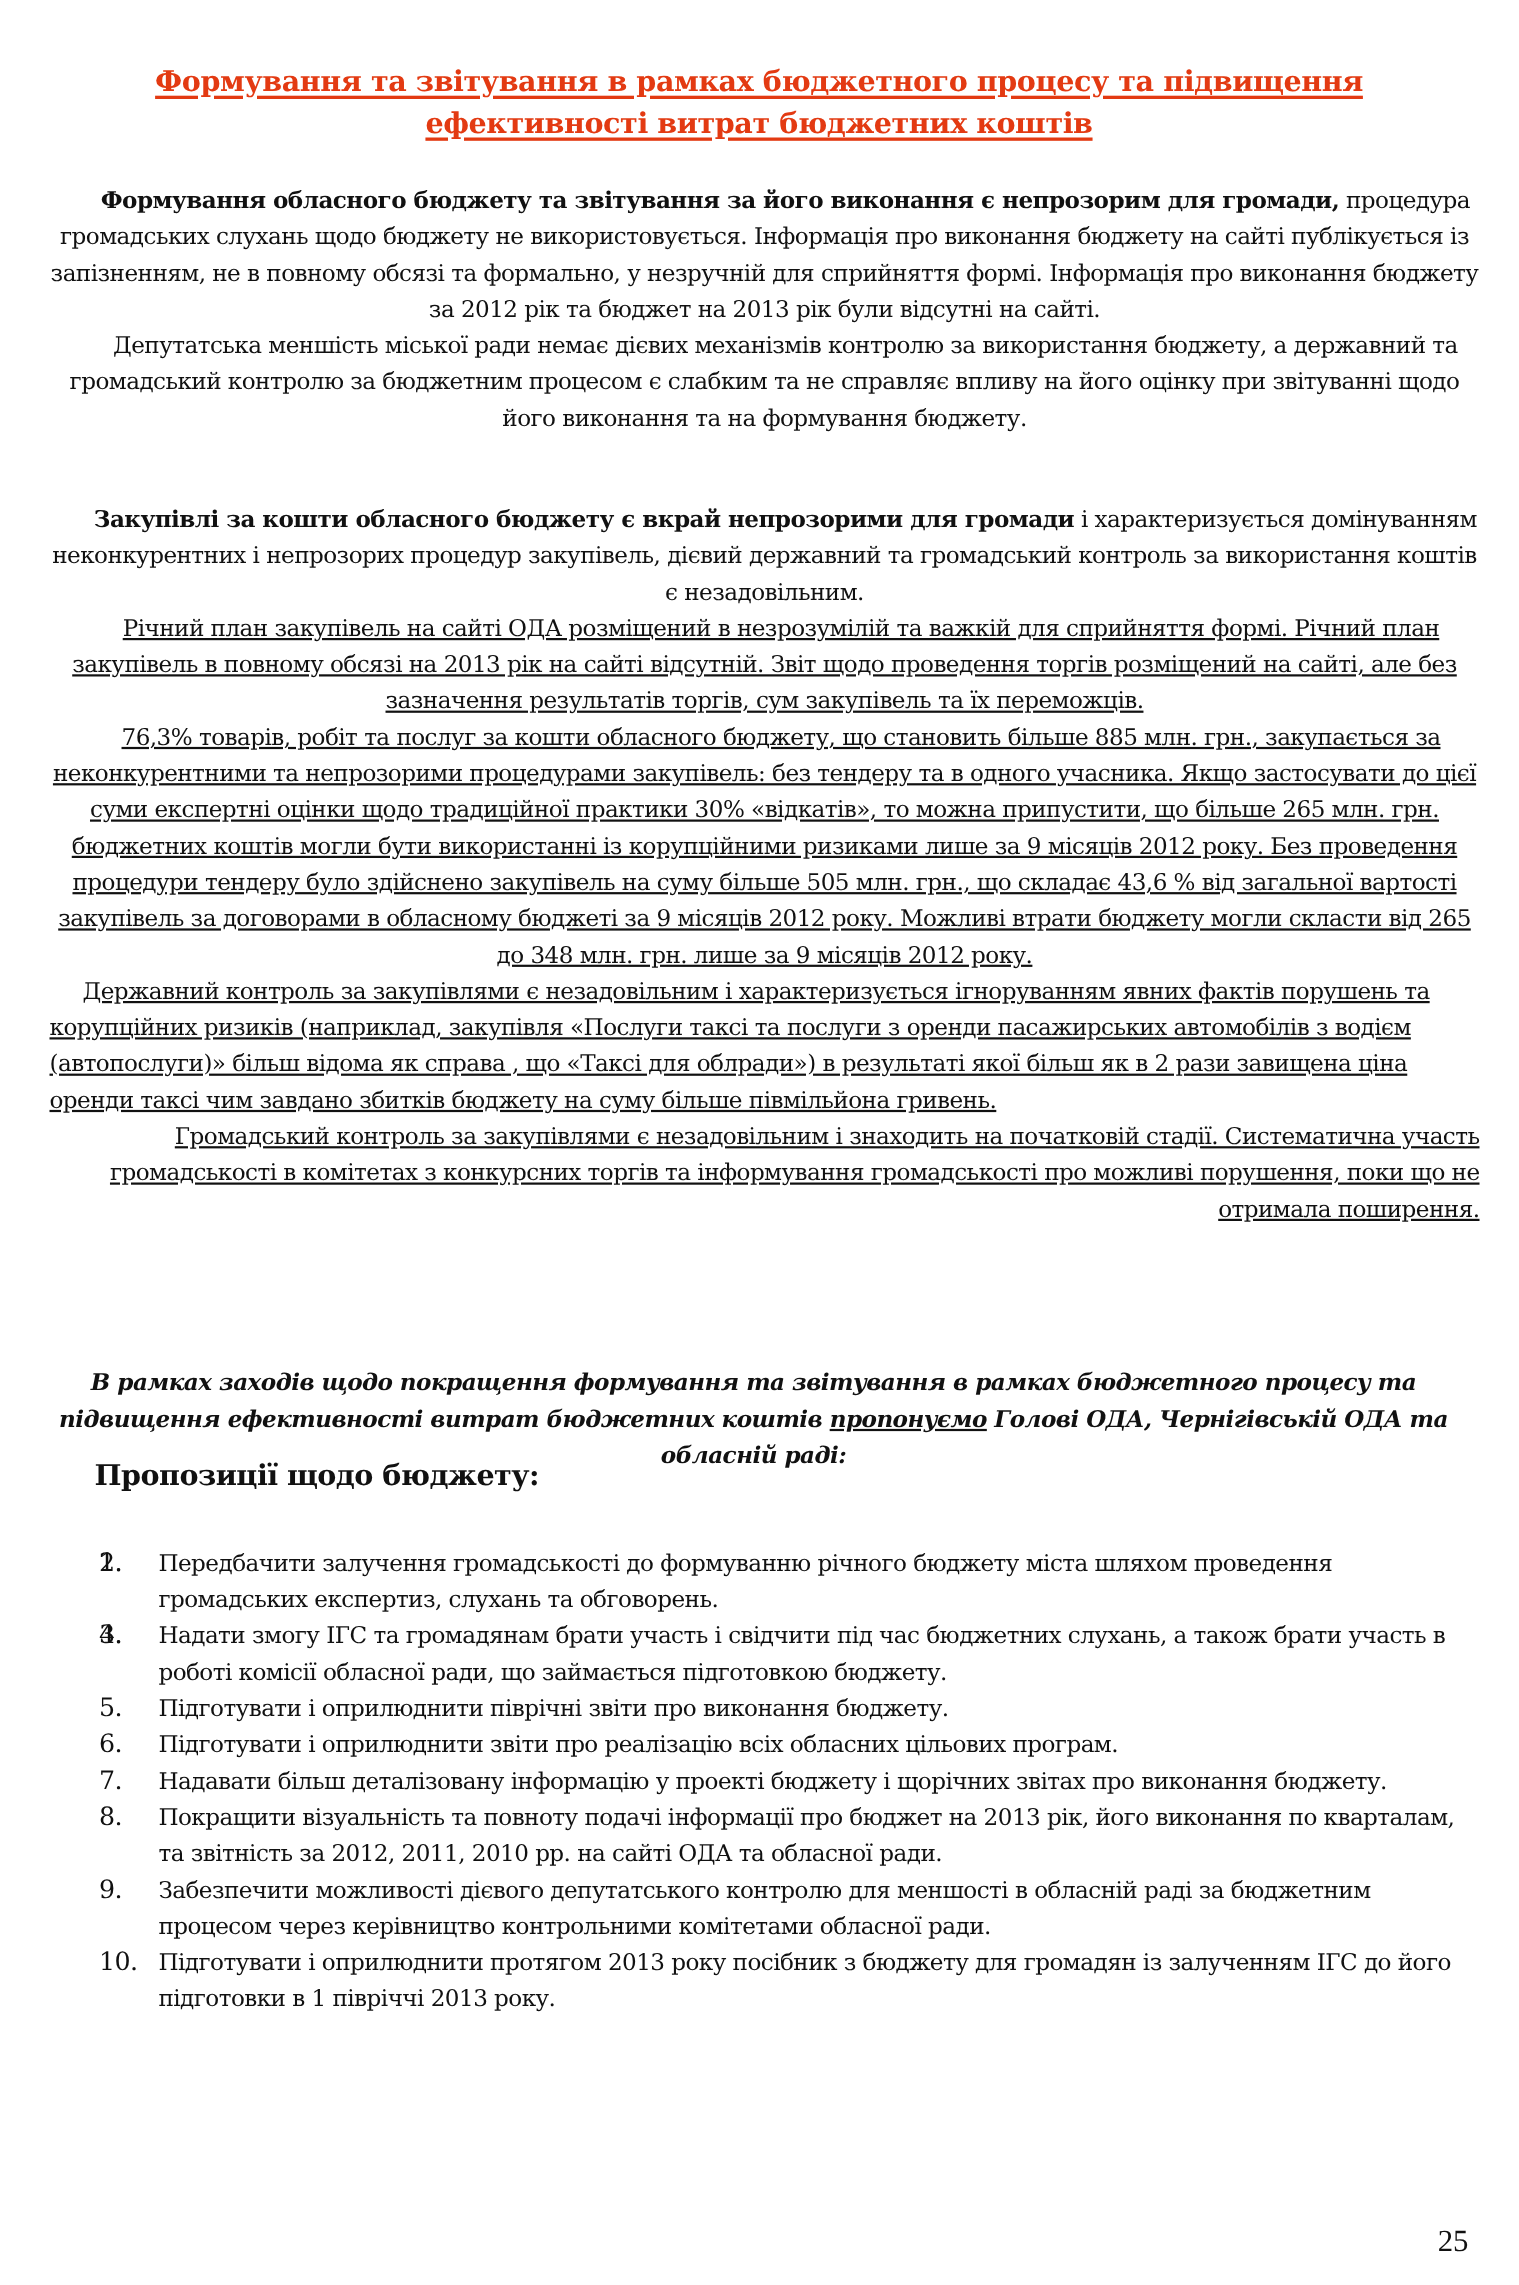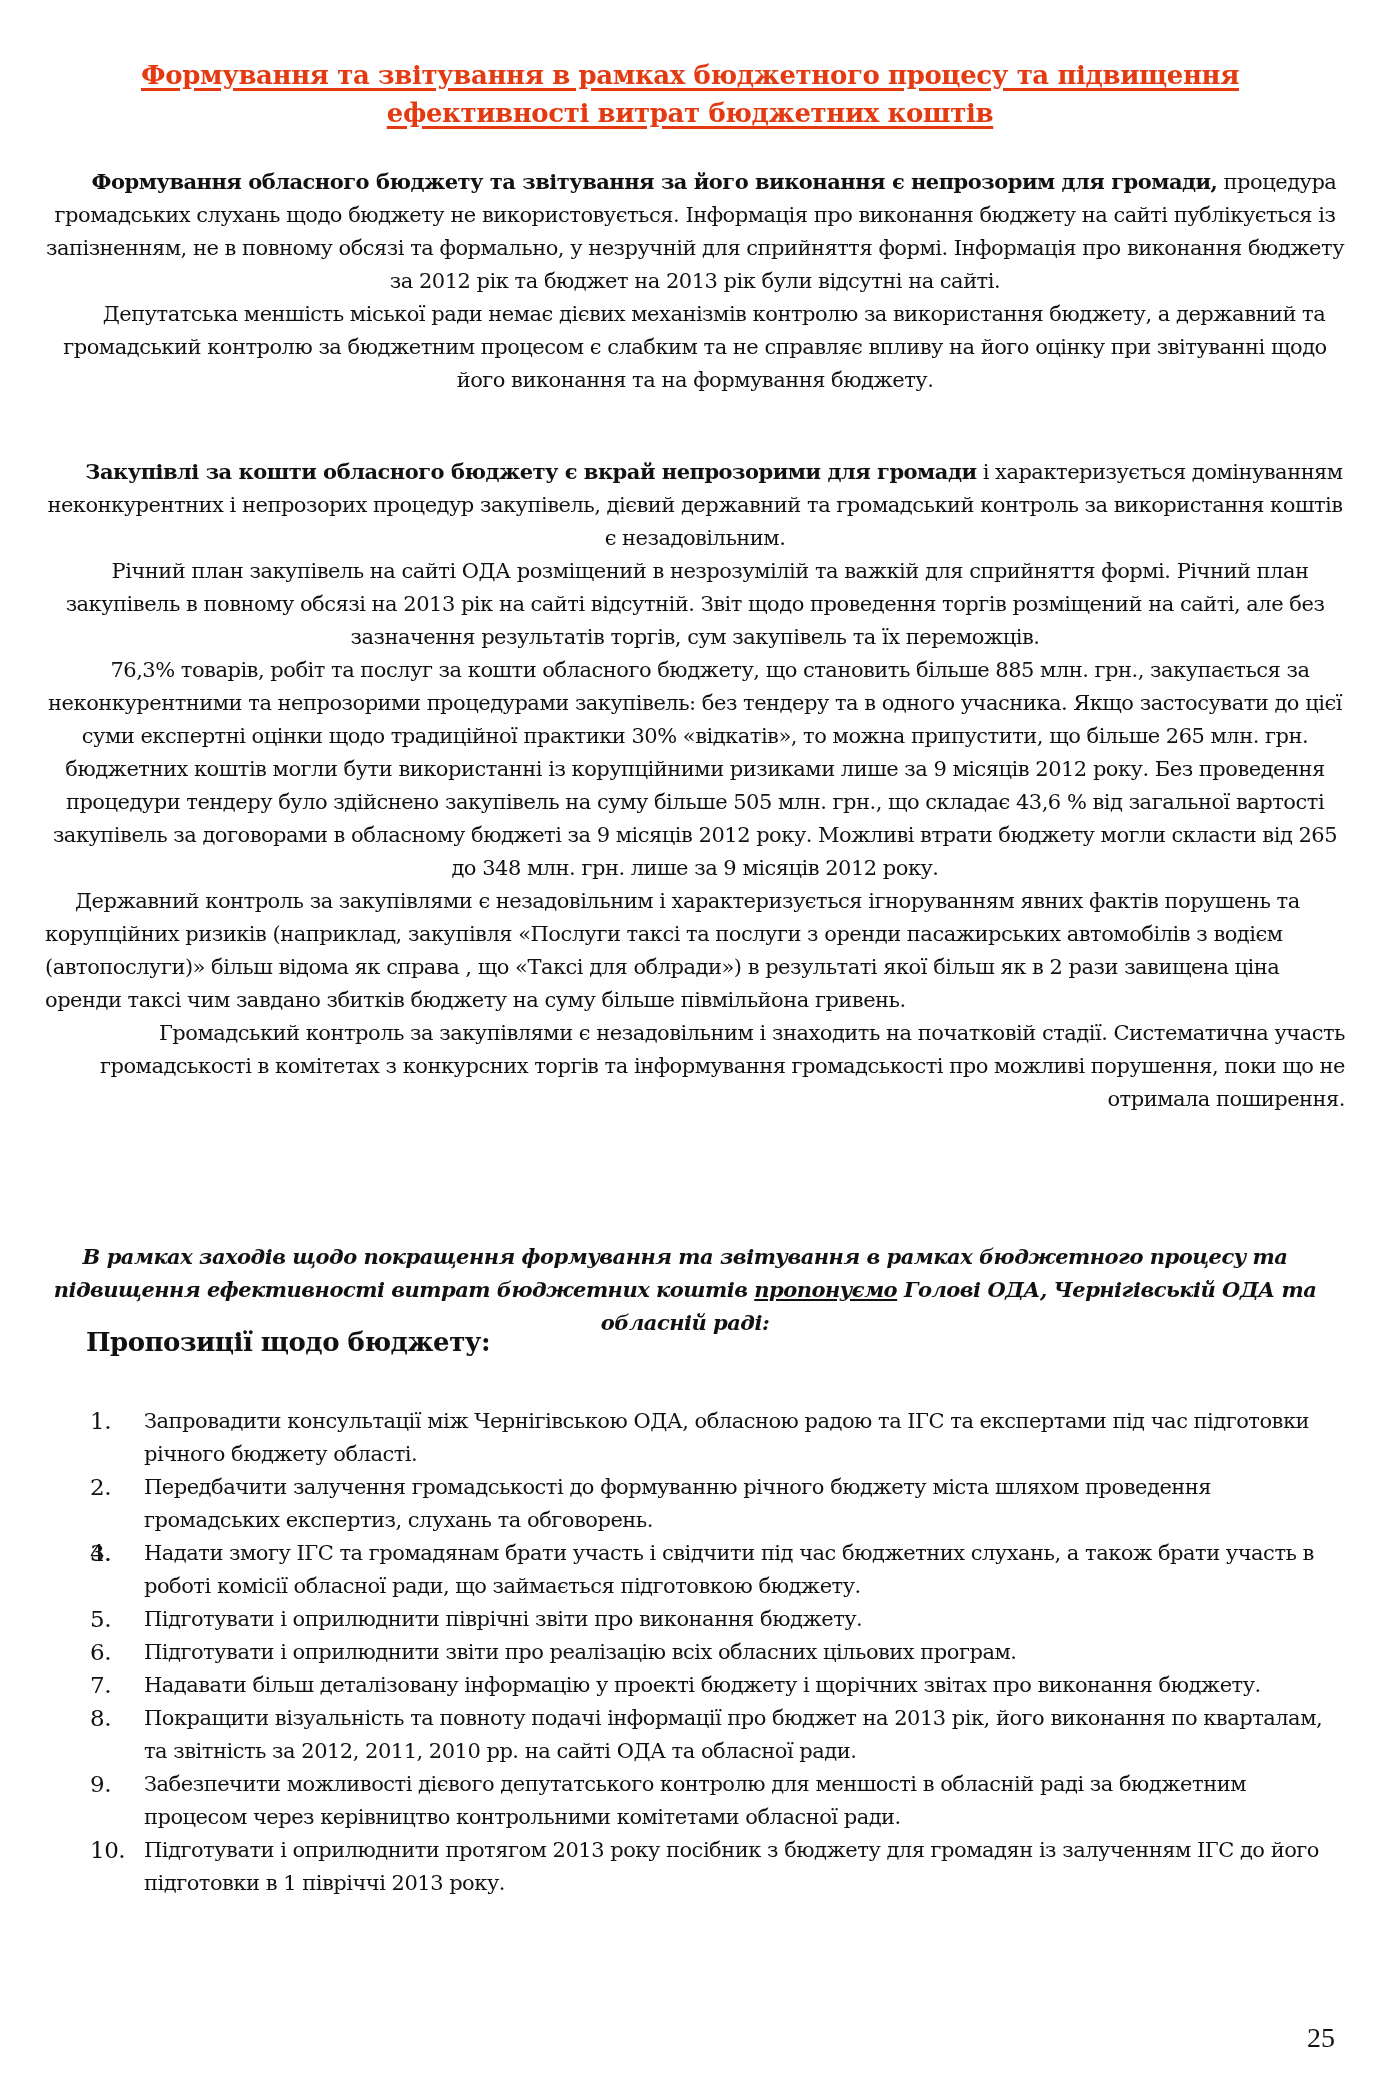--- a/index.html
+++ b/index.html
@@ -12,21 +12,21 @@
   .title {
     position: absolute; left: 60px; top: 56px; width: 1260px;
     text-align: center; color: #e33a12; font-weight: bold;
     font-size: 26px; line-height: 38px; text-decoration: underline;
     text-decoration-thickness: 3px; text-underline-offset: 4px;
     font-family: "DejaVu Serif", serif; letter-spacing: -0.4px;
   }
   .block { position: absolute; left: 45px; width: 1300px; font-size: 21px; line-height: 33px; letter-spacing: -0.5px; }
   .block p { margin: 0; text-align: center; }
   .indent { text-indent: 38px; }
-  .indent2 { text-indent: 30px; }
+  .indent2 { text-indent: 30px; text-decoration: underline; }
   .justify { text-align: justify; }
   b { font-weight: bold; }
   .italic-bold { font-style: italic; font-weight: bold; }
   .u { text-decoration: underline; }
   .props-title { position: absolute; left: 86px; top: 1326px; font-weight: bold; font-size: 26px; line-height: 33px; letter-spacing: -0.5px; }
   ol.props { position: absolute; left: 90px; top: 1405px; width: 1240px; margin: 0; padding: 0; list-style: none; font-size: 21px; line-height: 33px; letter-spacing: -0.5px; }
   ol.props li { position: relative; padding-left: 54px; margin: 0; }
   ol.props li .num { position: absolute; left: 0; top: 0; width: 50px; font-size: 23px; }
   .page-num { position: absolute; left: 1307px; top: 2022px; font-size: 28px; font-family: "Liberation Serif", serif; }
 </style>
@@ -50,21 +50,21 @@
     <p class="indent2" style="text-align:right;">Громадський контроль за закупівлями є незадовільним і знаходить на початковій стадії. Систематична  участь громадськості в комітетах з конкурсних торгів та інформування громадськості про можливі порушення, поки що не отримала поширення.</p>
   </div>
 
   <div class="block italic-bold" style="top:1240px; width:1280px;">
     <p><span>В рамках заходів щодо покращення формування та звітування в рамках бюджетного процесу та підвищення ефективності витрат бюджетних коштів </span><span class="u">пропонуємо</span><span> Голові ОДА, Чернігівській ОДА та обласній раді:</span></p>
   </div>
 
   <div class="props-title">Пропозиції щодо бюджету:</div>
 
   <ol class="props">
-    <li><span class="num">1.</span><span>Запровадити консультації між Чернігівською ОДА, обласною радою та ІГС  та експертами  під час підготовки річного бюджету області.</span></li>
+    <li><span class="num">1.</span></li>
     <li><span class="num">2.</span><span>Передбачити залучення громадськості до формуванню річного бюджету міста шляхом проведення громадських експертиз, слухань та обговорень.</span></li>
     <li><span class="num">3.</span></li>
     <li><span class="num">4.</span><span>Надати змогу ІГС та громадянам брати участь і свідчити під час бюджетних слухань, а також брати участь в роботі комісії обласної ради, що займається підготовкою бюджету.</span></li>
     <li><span class="num">5.</span><span>Підготувати і оприлюднити піврічні звіти про виконання бюджету.</span></li>
     <li><span class="num">6.</span><span>Підготувати і оприлюднити звіти про реалізацію всіх обласних  цільових програм.</span></li>
     <li><span class="num">7.</span><span>Надавати більш деталізовану інформацію у проекті бюджету і щорічних звітах про виконання бюджету.</span></li>
     <li><span class="num">8.</span><span>Покращити візуальність та повноту подачі інформації про бюджет на 2013 рік, його виконання по кварталам, та звітність за 2012, 2011, 2010 рр. на сайті ОДА та обласної ради.</span></li>
     <li><span class="num">9.</span><span>Забезпечити можливості дієвого депутатського контролю для меншості в обласній раді  за бюджетним процесом  через керівництво контрольними комітетами обласної ради.</span></li>
     <li><span class="num">10.</span><span>Підготувати і оприлюднити протягом 2013 року посібник з бюджету для громадян із залученням ІГС до його підготовки в 1 півріччі 2013 року.</span></li>
   </ol>

